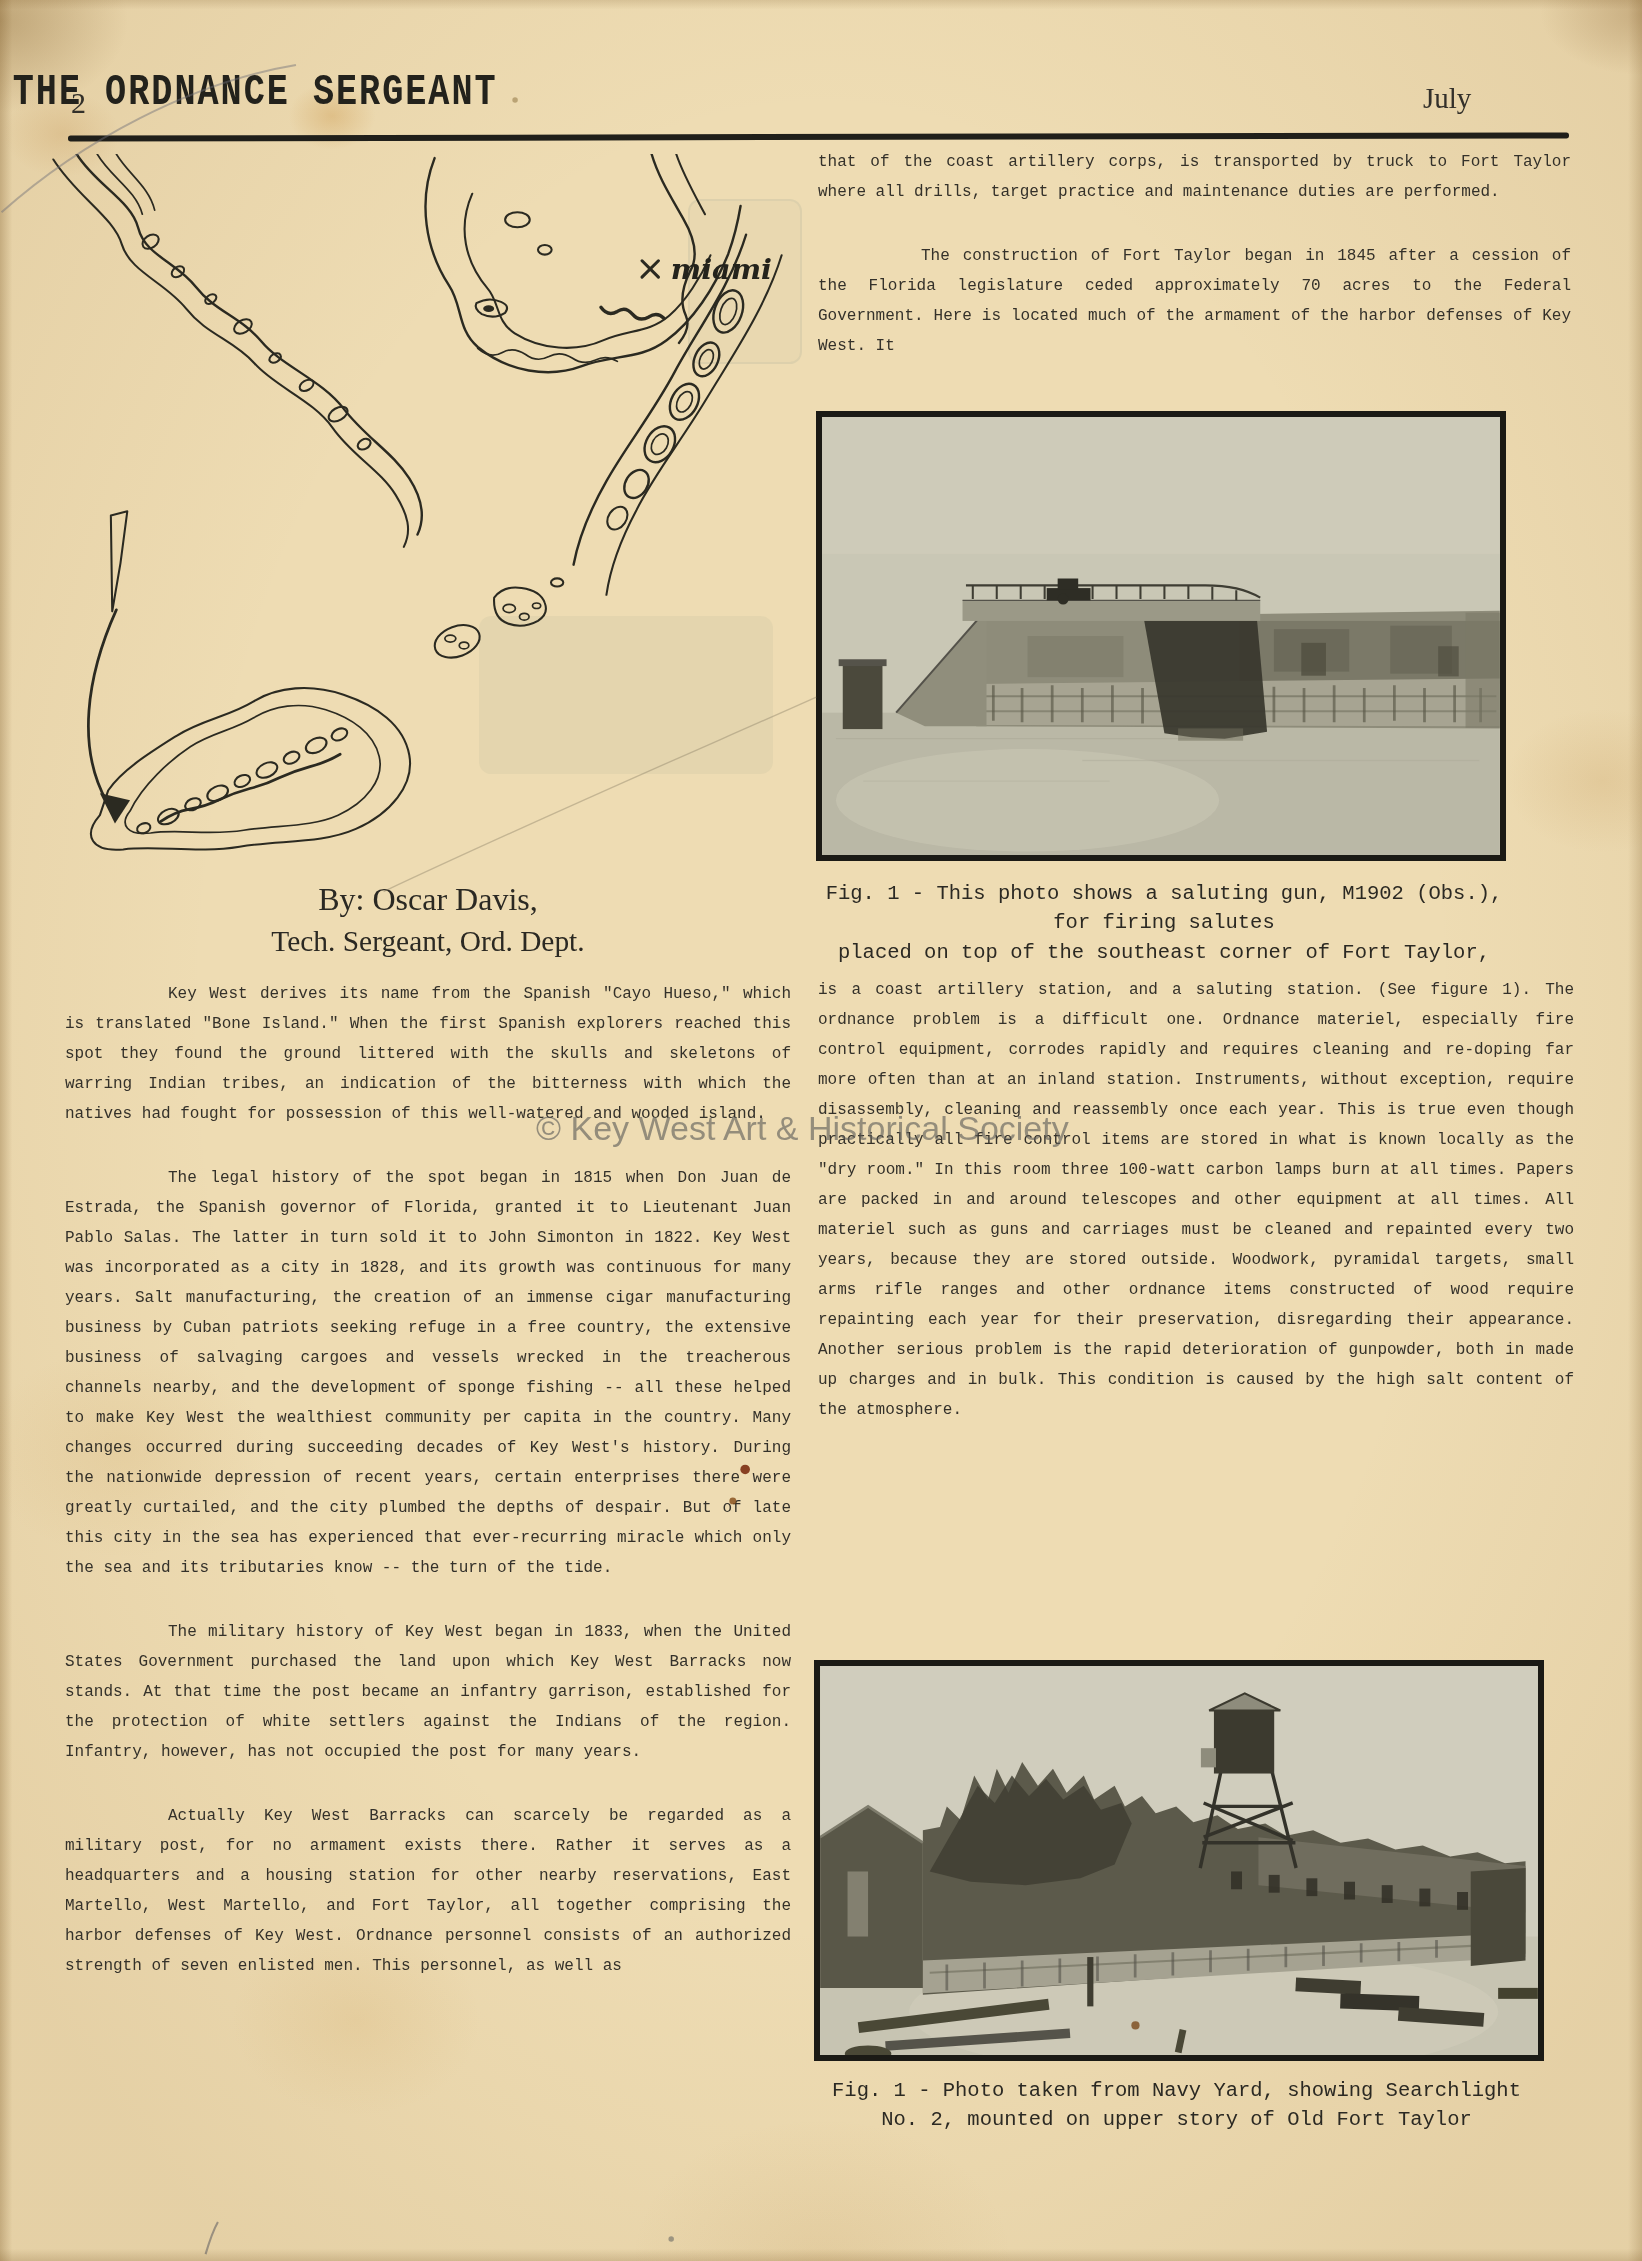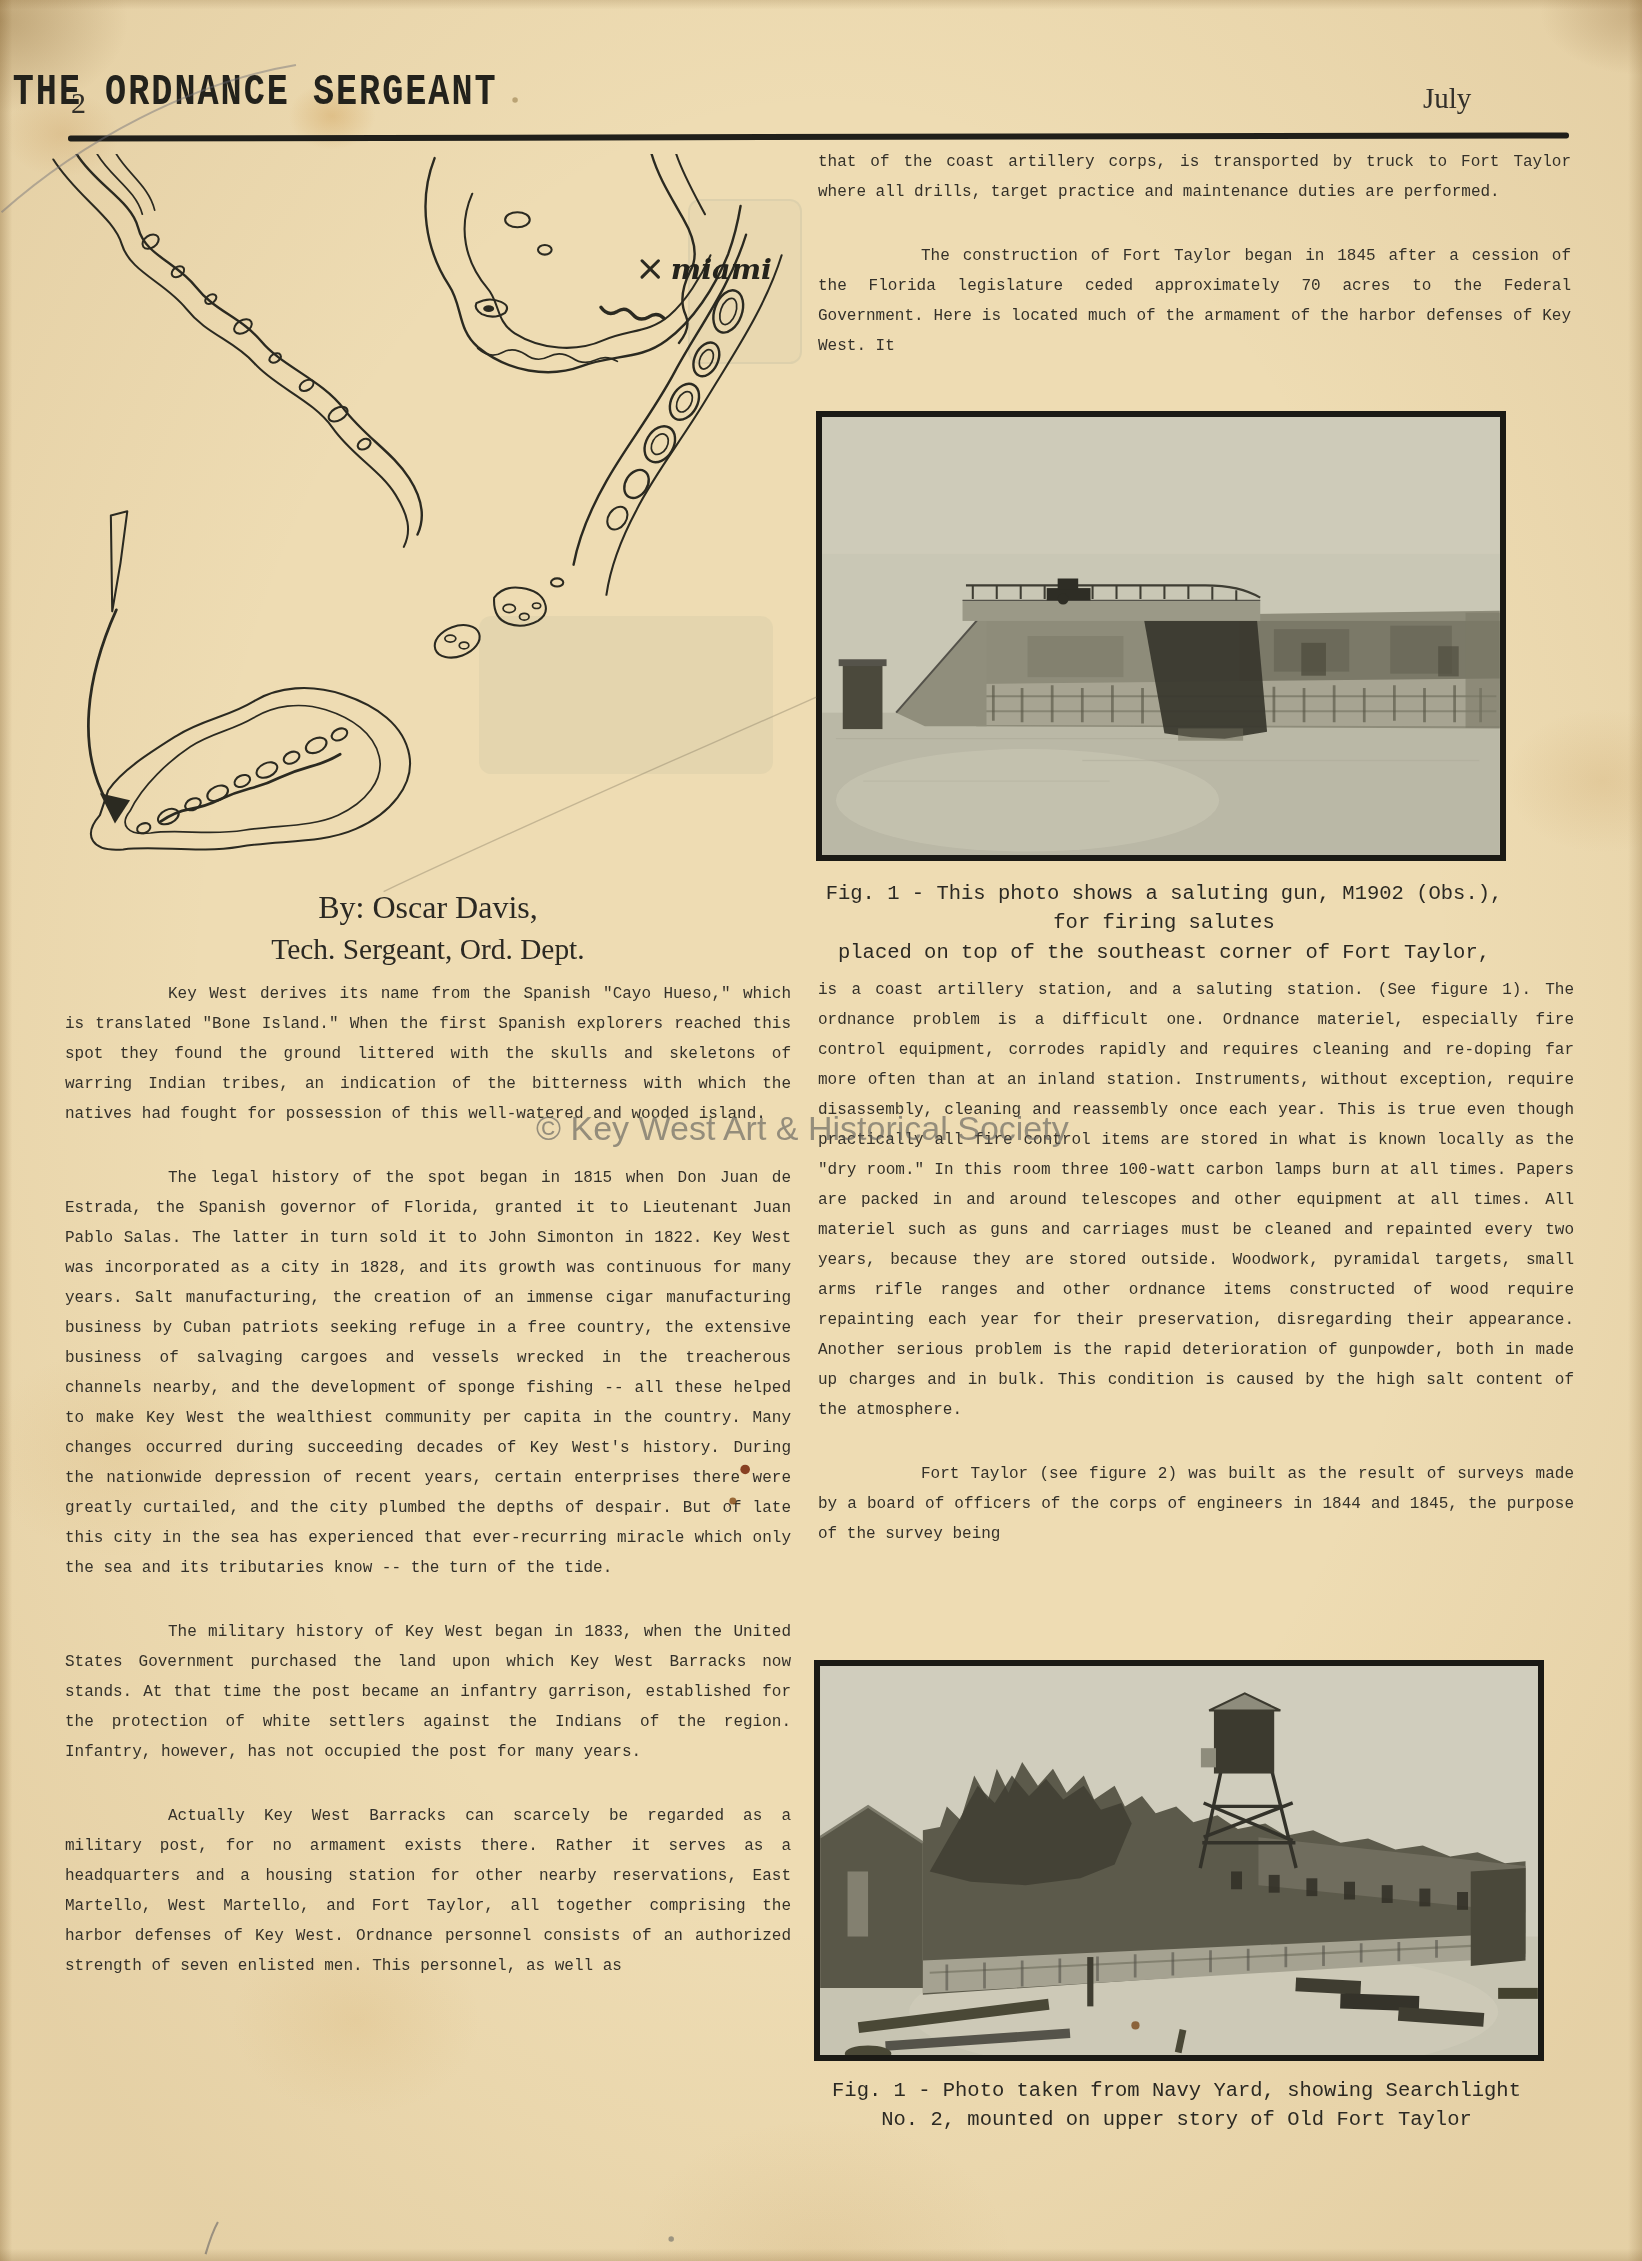--- a/index.html
+++ b/index.html
@@ -29,21 +29,21 @@
   .masthead span{display:inline-block;font-weight:bold;font-size:37px;letter-spacing:2.1px;
     transform:scale(0.95,1.22);color:#23221c;}
   .month{position:absolute;left:1423px;top:82px;font-size:29px;}
   .rule{position:absolute;left:68px;top:134px;width:1501px;height:6.2px;background:#201f1a;
     transform:rotate(-0.12deg);border-radius:2.7px;}
   .map{position:absolute;left:34px;top:154px;}
   .deco-title{position:absolute;left:63px;top:279px;font-family:"DejaVu Serif","Liberation Serif",serif;
     font-weight:bold;font-size:97px;line-height:112px;letter-spacing:3.4px;word-spacing:38px;
     color:#23221c;text-shadow:1.4px 0 0 #23221c, -0.7px 0.7px 0 #23221c;}
   .byline{position:absolute;left:65px;top:877px;width:726px;text-align:center;color:#2b2923;}
-  .byline .b1{font-size:32px;line-height:44px;margin-top:8px;}
+  .byline .b1{font-size:32px;line-height:44px;}
   .byline .b2{font-size:29.4px;line-height:40px;}
   .coltext{position:absolute;text-align:justify;font-size:16px;line-height:30px;color:#34312a;}
   .coltext p{margin:0 0 34px 0;}
   .coltext p:last-child{margin-bottom:0;}
   .coltext p.ind{text-indent:103px;}
   .left-col{left:65px;top:979px;width:726px;}
   .right-top{left:818px;top:147px;width:753px;}
   .right-mid{left:818px;top:975px;width:756px;}
   .photo{position:absolute;border:6.2px solid #1b1a15;background:#c9c6b4;line-height:0;}
   .fig1{left:816px;top:411px;}
@@ -208,21 +208,20 @@
   </div>
 
   <div class="caption cap1">
     <div>Fig. 1 - This photo shows a saluting gun, M1902 (Obs.),</div>
     <div>for firing salutes</div>
     <div>placed on top of the southeast corner of Fort Taylor,</div>
   </div>
 
   <div class="coltext right-mid">
     <p>is a coast artillery station, and a saluting station. (See figure 1). The ordnance problem is a difficult one. Ordnance materiel, especially fire control equipment, corrodes rapidly and requires cleaning and re-doping far more often than at an inland station. Instruments, without exception, require disassembly, cleaning and reassembly once each year. This is true even though practically all fire control items are stored in what is known locally as the "dry room." In this room three 100-watt carbon lamps burn at all times. Papers are packed in and around telescopes and other equipment at all times. All materiel such as guns and carriages must be cleaned and repainted every two years, because they are stored outside. Woodwork, pyramidal targets, small arms rifle ranges and other ordnance items constructed of wood require repainting each year for their preservation, disregarding their appearance. Another serious problem is the rapid deterioration of gunpowder, both in made up charges and in bulk. This condition is caused by the high salt content of the atmosphere.</p>
-    <p class="ind">Fort Taylor (see figure 2) was built as the result of surveys made by a board of officers of the corps of engineers in 1844 and 1845, the purpose of the survey being</p>
   </div>
 
   <div class="photo fig2">
     <svg width="718" height="389" viewBox="0 0 1048 568">
       <rect x="0" y="0" width="1048" height="568" fill="#d0cdbd"></rect>
       <rect x="0" y="395" width="1048" height="173" fill="#c7c4b2"></rect>
       <ellipse cx="560" cy="505" rx="430" ry="95" fill="#d0cdbb" opacity="0.6"></ellipse>
 
       <polygon fill="#5c5a4b" points="150,470 150,240 175,235 185,205 205,225 225,160 245,195 258,150 275,185 295,140 318,175 340,150 360,185 385,160 400,195 430,175 445,205 470,190 490,215 520,205 545,228 580,218 610,238 650,230 680,248 720,240 760,258 800,252 840,268 880,262 920,278 960,272 1000,288 1030,285 1030,420 150,480"></polygon>
       <polygon fill="#403e32" opacity="0.85" points="160,300 200,230 230,175 255,200 280,160 305,190 330,165 355,195 385,175 410,210 440,200 455,230 430,290 380,310 300,320 220,315"></polygon>

